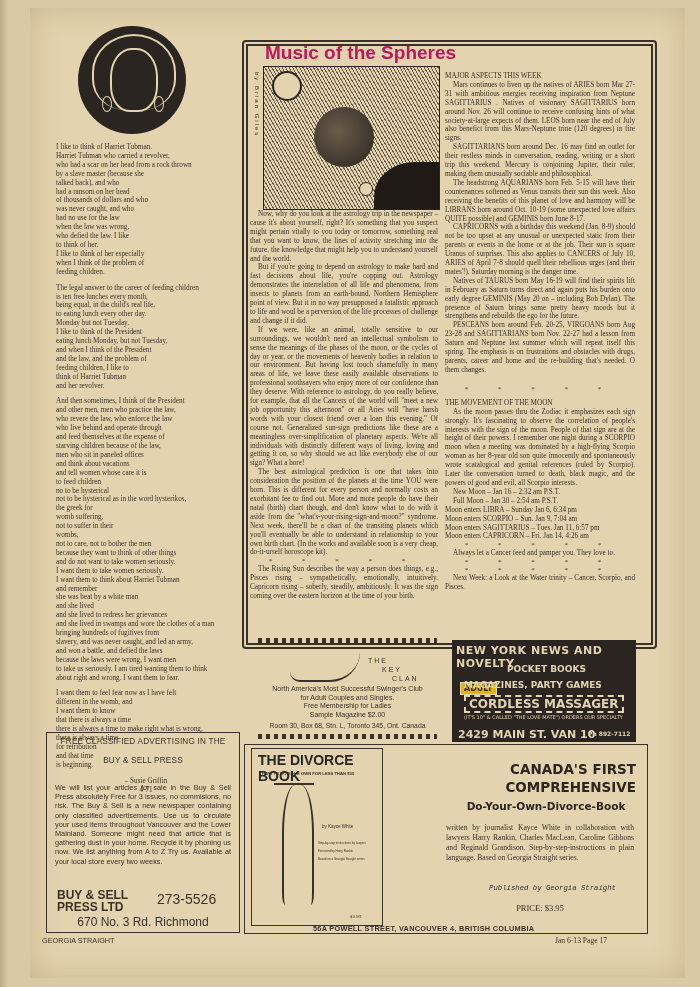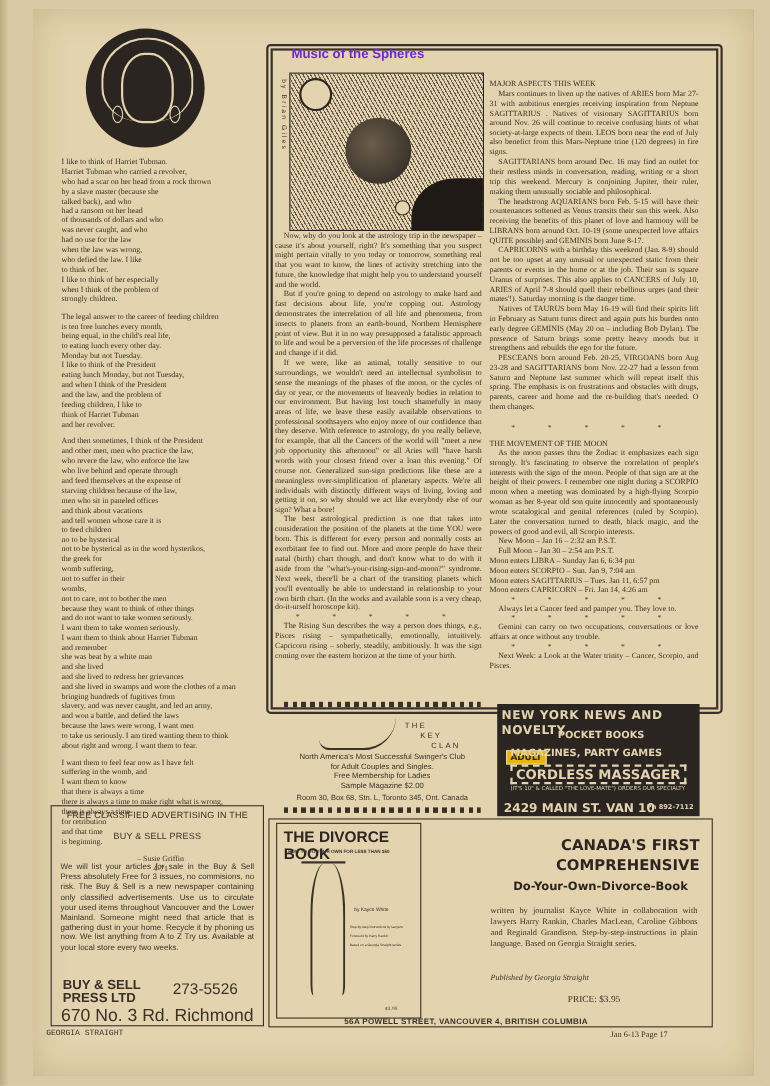--- a/index.html
+++ b/index.html
@@ -9,21 +9,21 @@
   .serif-s{font-family:"Liberation Serif",serif;font-size:7.2px;line-height:8.9px;}
   .poem .line{display:block;white-space:nowrap;}
   .stanza{margin-bottom:7px;}
   .just{text-align:justify;}
   .portrait{left:78px;top:26px;width:108px;height:108px;border-radius:50%;background:#2a2520;}
   .portrait .face{position:absolute;left:32px;top:22px;width:44px;height:60px;border:2px solid #e3d3ae;border-radius:45% 45% 40% 40%;}
   .portrait .hair{position:absolute;left:14px;top:8px;width:80px;height:74px;border:2px solid #e3d3ae;border-radius:50% 50% 40% 40%;border-bottom:none;}
   .portrait .ear{position:absolute;top:70px;width:8px;height:14px;border:1.5px solid #e3d3ae;border-radius:50%;}
   .sig{font-family:"Liberation Serif",serif;font-size:7.2px;text-align:center;}
   .astro-box{left:242px;top:40px;width:403px;height:597px;border:6px double #3a3128;border-radius:4px;}
-  .astro-title{left:265px;top:42px;font-family:"Liberation Sans",sans-serif;font-weight:bold;font-size:12px;color:#6d28d9;}
+  .astro-title{left:265px;top:42px;font-family:"Liberation Sans",sans-serif;font-weight:bold;font-size:19px;color:#be185d;}
   .byline{left:250px;top:72px;width:10px;font-family:"Liberation Sans",sans-serif;font-size:6px;writing-mode:vertical-rl;letter-spacing:2px;color:#3a3128;}
   .cosmos{left:263px;top:66px;width:175px;height:142px;border:1px solid #2a2520;background:repeating-linear-gradient(60deg,#e3d3ae 0 2px,#6a5c4a 2px 3px);overflow:hidden;}
   .sun{position:absolute;left:8px;top:4px;width:26px;height:26px;border-radius:50%;background:#e3d3ae;border:2px solid #2a2520;}
   .planet{position:absolute;left:50px;top:40px;width:60px;height:60px;border-radius:50%;background:radial-gradient(circle at 40% 40%,#6a5c4a,#2a2520);}
   .moon{position:absolute;left:95px;top:115px;width:12px;height:12px;border-radius:50%;background:#e3d3ae;border:1px solid #2a2520;}
   .dark{position:absolute;left:110px;top:95px;width:80px;height:70px;border-radius:50% 0 0 0;background:#1f1a15;}
   .stars{text-align:center;letter-spacing:14px;font-size:7px;line-height:8px;}
   .keyclan{left:250px;top:638px;width:195px;height:100px;}
   .keyclan .diamonds{height:5px;background:repeating-linear-gradient(90deg,#3a3128 0 4px,transparent 4px 8px);margin:0 8px;}
   .keyclan .brand{position:absolute;left:118px;top:18px;font-family:"Liberation Sans",sans-serif;font-size:7px;line-height:9px;letter-spacing:2px;}
@@ -40,37 +40,37 @@
   .nyn .note{left:12px;top:74px;font-size:5px;font-weight:normal;}
   .nyn .ad{left:6px;top:88px;font-size:11px;}
   .nyn .ph{left:136px;top:90px;font-size:6px;}
   .bsp{left:46px;top:732px;width:192px;height:199px;border:1px solid #3a3128;font-family:"Liberation Sans",sans-serif;}
   .bsp .t1,.bsp .t2{text-align:center;font-size:8.2px;letter-spacing:.2px;}
   .bsp .t1{margin-top:4px;}
   .bsp .t2{margin-top:10px;}
   .bsp .txt{margin:18px 8px 0 8px;font-size:7.3px;line-height:9.2px;}
   .bsp .name{position:absolute;left:10px;top:156px;font-size:12px;line-height:12px;font-weight:bold;}
   .bsp .phone{position:absolute;left:110px;top:158px;font-size:14px;}
-  .bsp .address{position:absolute;left:0;top:182px;width:192px;text-align:center;font-size:16px;}
+  .bsp .address{position:absolute;left:0;top:182px;width:192px;text-align:center;font-size:12px;}
   .divorce-box{left:244px;top:744px;width:402px;height:188px;border:1px solid #3a3128;}
   .cover{left:251px;top:748px;width:118px;height:176px;border:1px solid #3a3128;padding-left:12px;}
   .cover .ct{position:absolute;left:6px;top:3px;font-family:"Liberation Sans",sans-serif;font-weight:bold;font-size:14px;color:#2c2520;}
   .cover .cs{position:absolute;left:10px;top:22px;font-family:"Liberation Sans",sans-serif;font-size:4.2px;font-weight:bold;}
   .cover .by{position:absolute;left:70px;top:75px;font-family:"Liberation Sans",sans-serif;font-size:4.5px;}
   .cover .bl{position:absolute;left:66px;top:90px;font-family:"Liberation Sans",sans-serif;font-size:3px;line-height:8px;}
   .cover .pr{position:absolute;left:98px;top:165px;font-size:4px;}
   .cover .lady{position:absolute;left:30px;top:36px;width:28px;height:120px;border-left:2px solid #3a3128;border-right:2px solid #3a3128;border-radius:40% 40% 10% 10%;}
   .cover .scale{position:absolute;left:22px;top:34px;width:40px;height:2px;background:#3a3128;}
   .cf1{left:466px;top:760px;width:170px;text-align:right;font-family:"DejaVu Sans",sans-serif;font-weight:bold;font-size:13.5px;line-height:18px;color:#2c2520;}
   .cf2{left:446px;top:800px;width:200px;text-align:center;font-family:"DejaVu Sans",sans-serif;font-weight:bold;font-size:10.5px;color:#2c2520;}
   .cfbody{left:446px;top:823px;width:188px;font-family:"Liberation Serif",serif;font-size:7.6px;line-height:10px;text-align:justify;}
-  .pub{left:446px;top:884px;width:188px;text-align:left;font-family:Liberation Serif, serif;font-style:italic;font-size:7.3px;}
+  .pub{left:428px;top:884px;width:188px;text-align:right;font-family:Liberation Mono, monospace;font-style:italic;font-size:7.3px;}
   .price{left:446px;top:903px;width:188px;text-align:center;font-family:"Liberation Serif",serif;font-size:8.5px;}
   .powell{left:313px;top:924px;font-family:"Liberation Sans",sans-serif;font-weight:bold;font-size:7.3px;letter-spacing:.3px;}
-  .footer-l{left:42px;top:936px;font-family:Liberation Mono, monospace;font-size:7.3px;}
+  .footer-l{left:42px;top:936px;font-family:Liberation Sans, sans-serif;font-size:7.3px;}
   .footer-r{left:555px;top:936px;font-family:"Liberation Serif",serif;font-size:7.6px;}
   .fold{position:absolute;top:0;width:8px;height:987px;background:linear-gradient(90deg,rgba(100,80,40,.25),transparent);}
 </style>
 </head>
 <body>
 
 <div class="page"></div>
 <div class="fold" style="left:0"></div>
 
 <div class="abs portrait">
@@ -89,21 +89,21 @@
       <span class="line">talked back), and who</span>
       <span class="line">had a ransom on her head</span>
       <span class="line">of thousands of dollars and who</span>
       <span class="line">was never caught, and who</span>
       <span class="line">had no use for the law</span>
       <span class="line">when the law was wrong,</span>
       <span class="line">who defied the law. I like</span>
       <span class="line">to think of her.</span>
       <span class="line">I like to think of her especially</span>
       <span class="line">when I think of the problem of</span>
-      <span class="line">strongly children.</span>
+      <span class="line">feeding children.</span>
     </div>
   <div class="stanza" id="st1">
       <span class="line">The legal answer to the career of feeding children</span>
       <span class="line">is ten free lunches every month,</span>
       <span class="line">being equal, in the child's real life,</span>
       <span class="line">to eating lunch every other day.</span>
       <span class="line">Monday but not Tuesday.</span>
       <span class="line">I like to think of the President</span>
       <span class="line">eating lunch Monday, but not Tuesday,</span>
       <span class="line">and when I think of the President</span>
@@ -141,21 +141,21 @@
       <span class="line">and she lived in swamps and wore the clothes of a man</span>
       <span class="line">bringing hundreds of fugitives from</span>
       <span class="line">slavery, and was never caught, and led an army,</span>
       <span class="line">and won a battle, and defied the laws</span>
       <span class="line">because the laws were wrong, I want men</span>
       <span class="line">to take us seriously. I am tired wanting them to think</span>
       <span class="line">about right and wrong. I want them to fear.</span>
     </div>
   <div class="stanza" id="st3">
       <span class="line">I want them to feel fear now as I have felt</span>
-      <span class="line">suffering in the womb, and</span>
+      <span class="line">different in the womb, and</span>
       <span class="line">I want them to know</span>
       <span class="line">that there is always a time</span>
       <span class="line">there is always a time to make right what is wrong,</span>
       <span class="line">there is always a time</span>
       <span class="line">for retribution</span>
       <span class="line">and that time</span>
       <span class="line">is beginning.</span>
     </div>
   <div class="sig">– Susie Griffin</div>
   <div class="sig">4-71</div>
@@ -193,21 +193,20 @@
   <div style="text-indent:8px">As the moon passes thru the Zodiac it emphasizes each sign strongly. It's fascinating to observe the correlation of people's interests with the sign of the moon. People of that sign are at the height of their powers. I remember one night during a SCORPIO moon when a meeting was dominated by a high-flying Scorpio woman as her 8-year old son quite innocently and spontaneously wrote scatalogical and genital references (ruled by Scorpio). Later the conversation turned to death, black magic, and the powers of good and evil, all Scorpio interests.</div>
   <div style="padding-left:8px">New Moon – Jan 16 – 2:32 am P.S.T.</div>
   <div style="padding-left:8px">Full Moon – Jan 30 – 2:54 am P.S.T.</div>
   <div>Moon enters LIBRA – Sunday Jan 6, 6:34 pm</div>
   <div>Moon enters SCORPIO – Sun. Jan 9, 7:04 am</div>
   <div>Moon enters SAGITTARIUS – Tues. Jan 11, 6:57 pm</div>
   <div>Moon enters CAPRICORN – Fri. Jan 14, 4:26 am</div>
   <div class="stars">* * * * *</div>
   <div style="text-indent:8px">Always let a Cancer feed and pamper you. They love to.</div>
   <div class="stars">* * * * *</div>
-  <div style="text-indent:8px">Gemini can carry on two occupations, conversations or love affairs at once without any trouble.</div>
   <div class="stars">* * * * *</div>
   <div style="text-indent:8px">Next Week: a Look at the Water trinity – Cancer, Scorpio, and Pisces.</div>
 </div>
 
 <div class="abs keyclan">
   <div class="diamonds"></div>
   <div class="figure"></div>
   <div class="brand">
     <div>THE</div>
     <div style="padding-left:14px">KEY</div>

